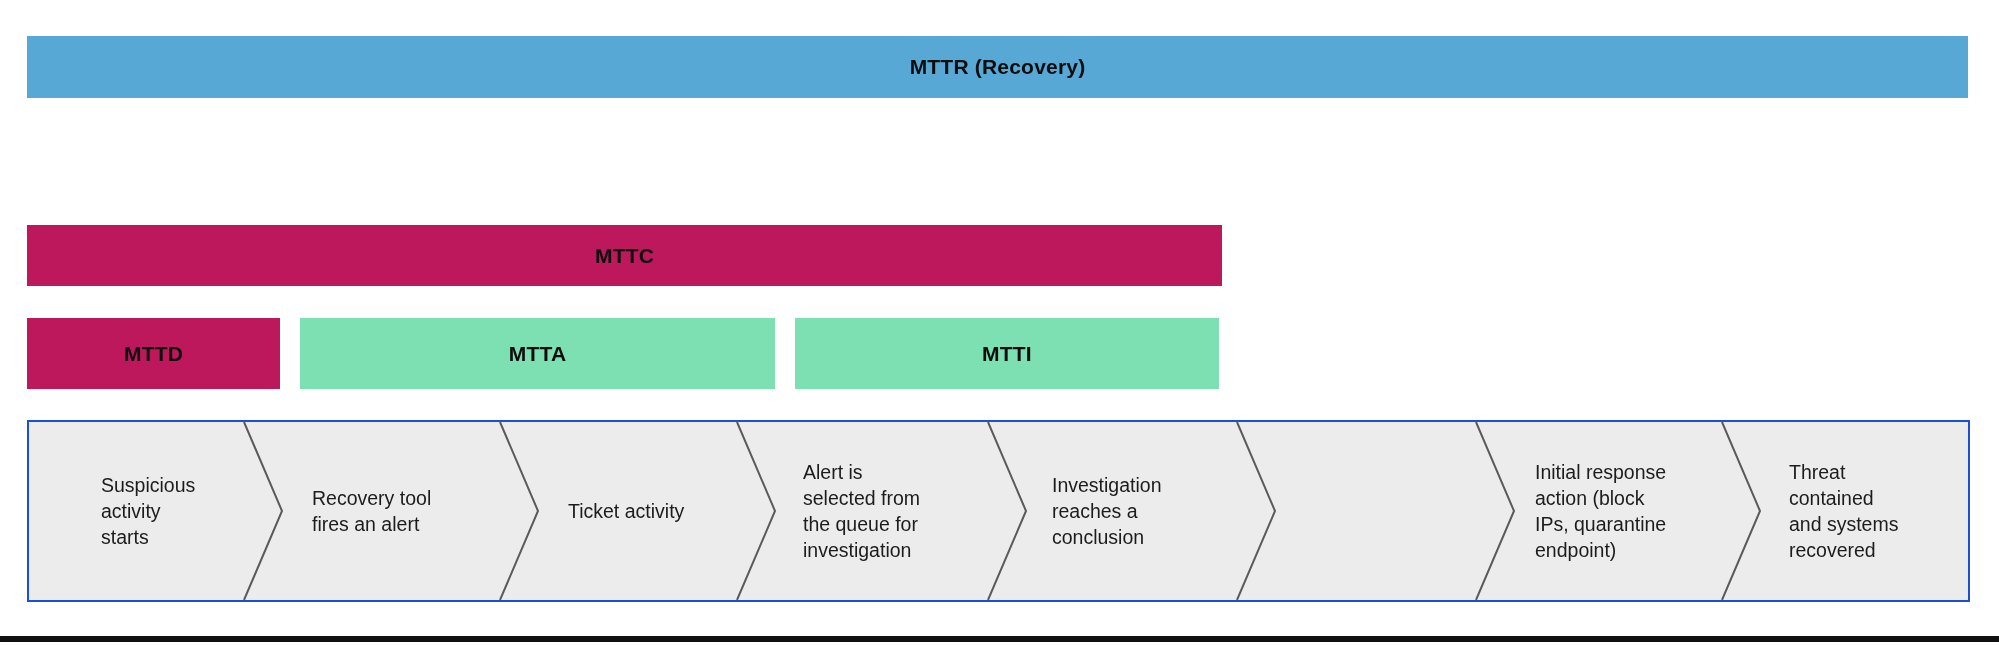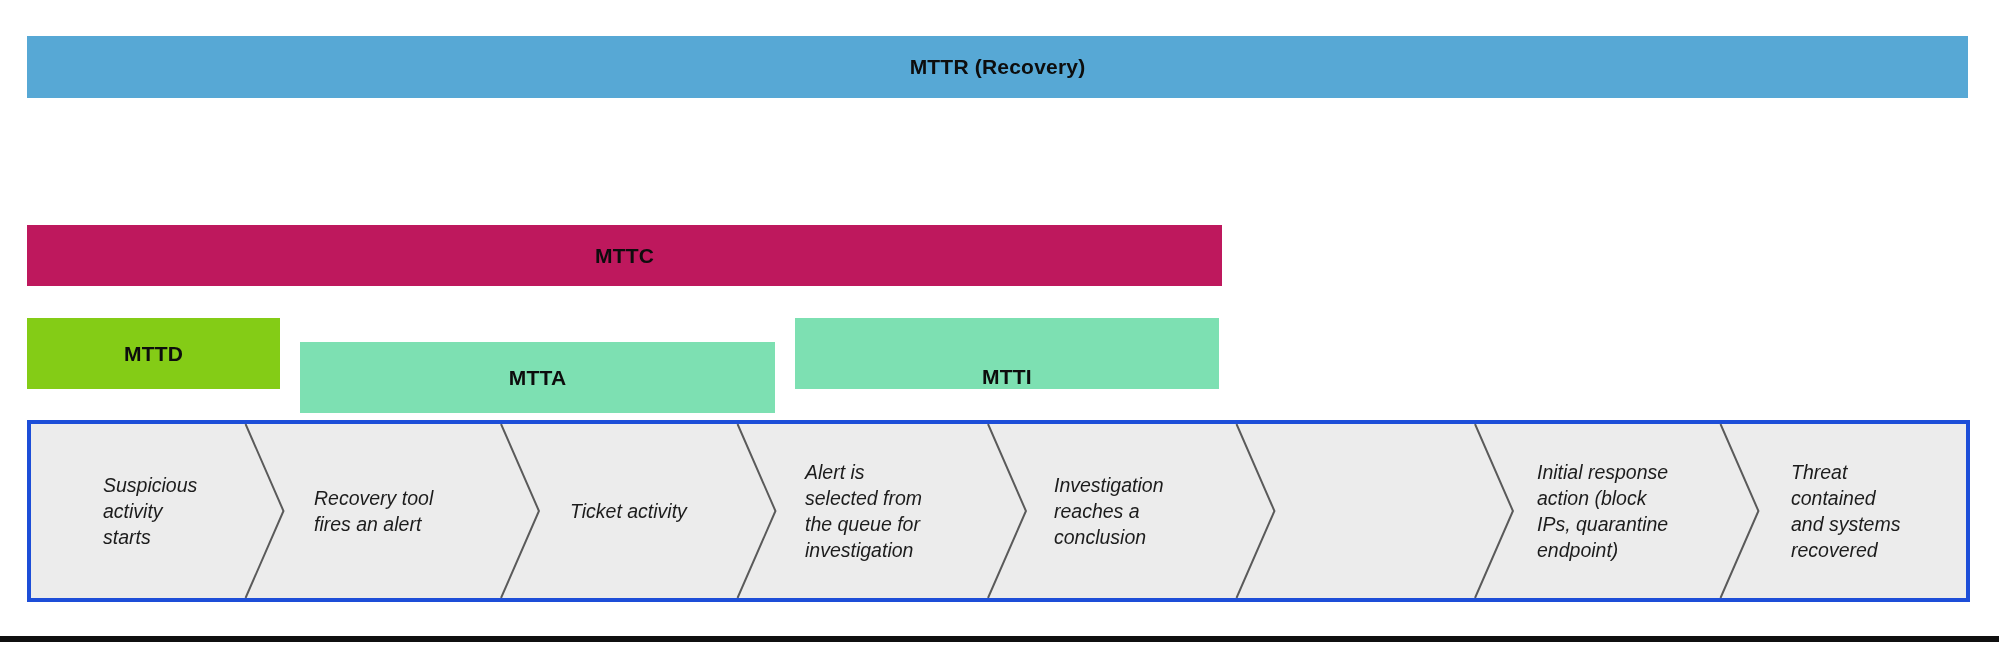--- a/index.html
+++ b/index.html
@@ -22,33 +22,32 @@
     align-items: center;
     justify-content: center;
     font-weight: 700;
     font-size: 21px;
     letter-spacing: 0.2px;
     color: #0d0d0d;
   }
   .bar-recovery { top: 36px;  width: 1941px; height: 62px; background: #57A8D5; }
   .bar-respond  { top: 126px; width: 1688px; height: 74px; background: #57A8D5; }
   .bar-mttc     { top: 225px; width: 1195px; height: 61px; background: #be185d; }
-  .bar-mttd     { top: 318px; width: 253px;  height: 71px; background: #84cc16; }
-  .bar-mtta     { top: 318px; left: 300px; width: 475px; height: 71px; background: #7DE0B2; margin-top: 24px; }
-  .bar-mtti     { top: 318px; left: 795px; width: 424px; height: 71px; background: #7DE0B2; align-items: flex-end; }
+  .bar-mttd     { top: 318px; width: 253px;  height: 71px; background: #be185d; }
+  .bar-mtta     { top: 318px; left: 300px; width: 475px; height: 71px; background: #7DE0B2; }
+  .bar-mtti     { top: 318px; left: 795px; width: 424px; height: 71px; background: #7DE0B2; }
 
   .timeline {
     position: absolute;
     left: 27px;
     top: 420px;
     width: 1943px;
     height: 182px;
     background: #ECECEC;
-    border: 4px solid #1d4ed8;
-    font-style: italic;
+    border: 2px solid #1d4ed8;
   }
   .dividers {
     position: absolute;
     left: 0; top: 0;
     width: 100%; height: 100%;
     display: block;
     pointer-events: none;
   }
   .stage {
     position: absolute;

